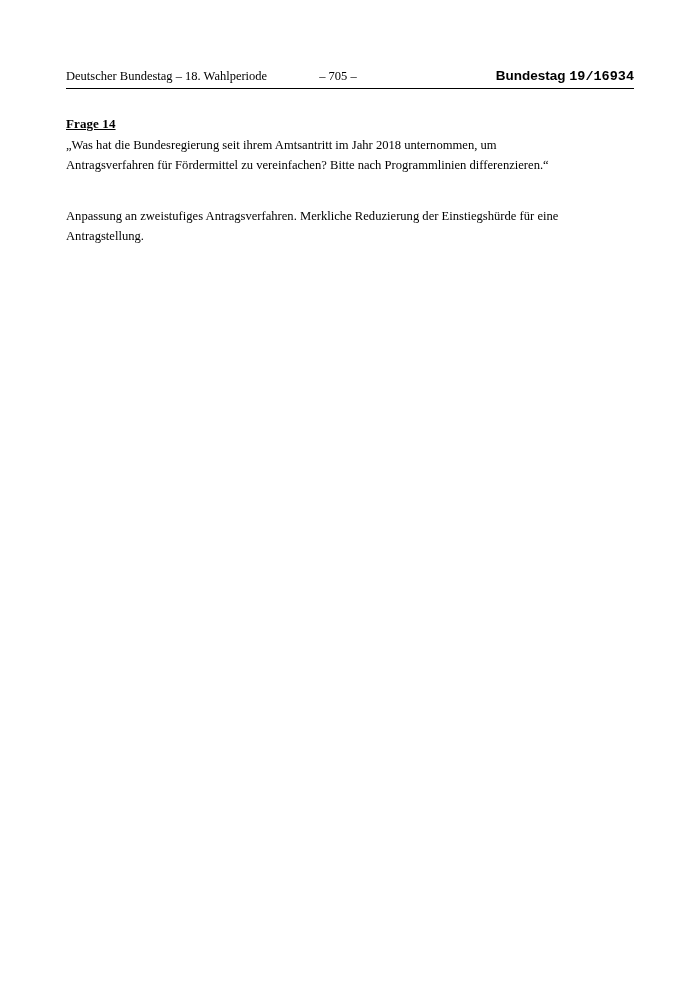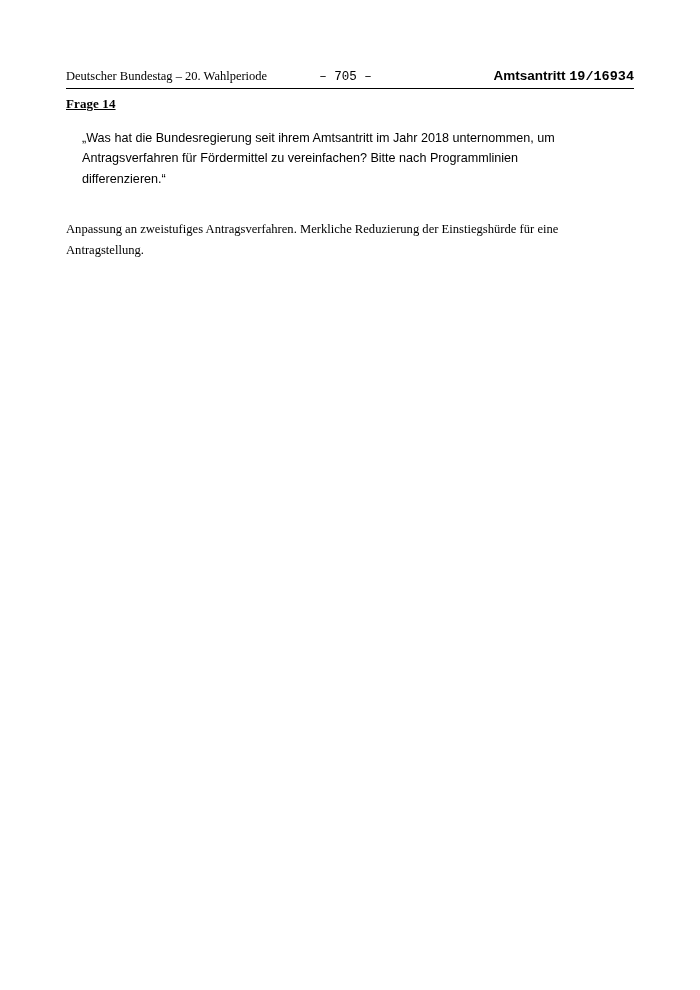--- a/index.html
+++ b/index.html
@@ -31,21 +31,21 @@
     display: flex;
     align-items: baseline;
     font-size: 12.5px;
   }
   .header-left {
     font-family: "Liberation Serif", serif;
     font-size: 12.5px;
     white-space: nowrap;
   }
   .header-center {
-    font-family: Liberation Mono, monospace;
+    font-family: Liberation Serif, serif;
     font-size: 12.5px;
     white-space: nowrap;
     margin-left: 52px;
   }
   .header-right {
     margin-left: auto;
     font-family: "Liberation Sans", sans-serif;
     font-size: 13.5px;
     font-weight: bold;
     white-space: nowrap;
@@ -58,57 +58,57 @@
     position: absolute;
     left: 66px;
     top: 88px;
     width: 568px;
     height: 1px;
     background: #000000;
   }
   .content {
     position: absolute;
     left: 66px;
-    top: 96px;
+    top: 116px;
     width: 505px;
   }
   .question-label {
     font-family: "Liberation Serif", serif;
     font-size: 13px;
     font-weight: bold;
     text-decoration: underline;
     margin: 0 0 3px 0;
     letter-spacing: 0.1px;
   }
   .quote-block {
-    font-family: Liberation Sans, sans-serif;
+    font-family: Liberation Serif, serif;
     font-size: 12.6px;
     line-height: 1.62;
-    margin: 16px;
+    margin: 0;
     text-align: left;
   }
   .answer-block {
     font-family: Liberation Serif, serif;
     font-size: 12.6px;
     line-height: 1.62;
     margin: 30px 0 0 0;
     text-align: left;
     width: 512px;
   }
 </style>
 </head>
 <body>
 
 <div class="page">
 
   <div class="header">
-    <span class="header-left">Deutscher Bundestag – 20. Wahlperiode</span>
+    <span class="header-left">Deutscher Bundestag – 18. Wahlperiode</span>
     <span class="header-center">– 705 –</span>
     <span class="header-right">
-      <span>Amtsantritt</span>
+      <span>Bundestag</span>
       <span class="light">19/16934</span>
     </span>
   </div>
 
   <div class="header-rule"></div>
 
   <div class="content">
     <div class="question-label">Frage 14</div>
     <p class="quote-block">„Was hat die Bundesregierung seit ihrem Amtsantritt im Jahr 2018 unternommen, um Antragsverfahren für Fördermittel zu vereinfachen? Bitte nach Programmlinien differenzieren.“</p>
     <p class="answer-block">Anpassung an zweistufiges Antragsverfahren. Merkliche Reduzierung der Einstiegshürde für eine Antragstellung.</p>

